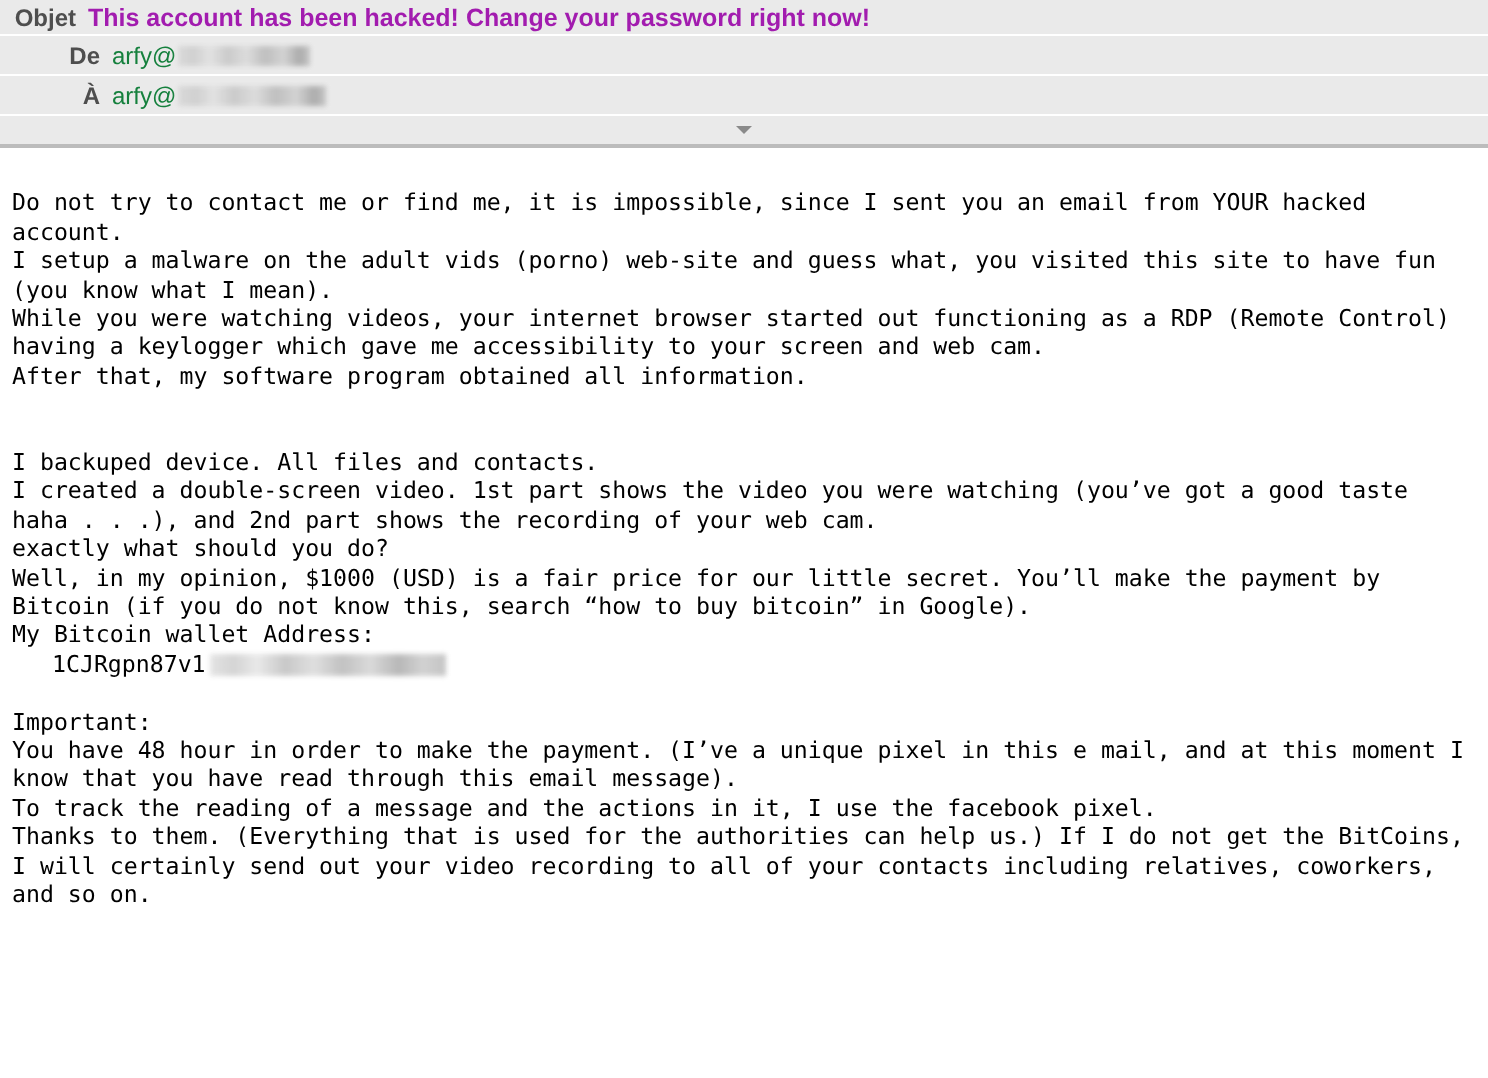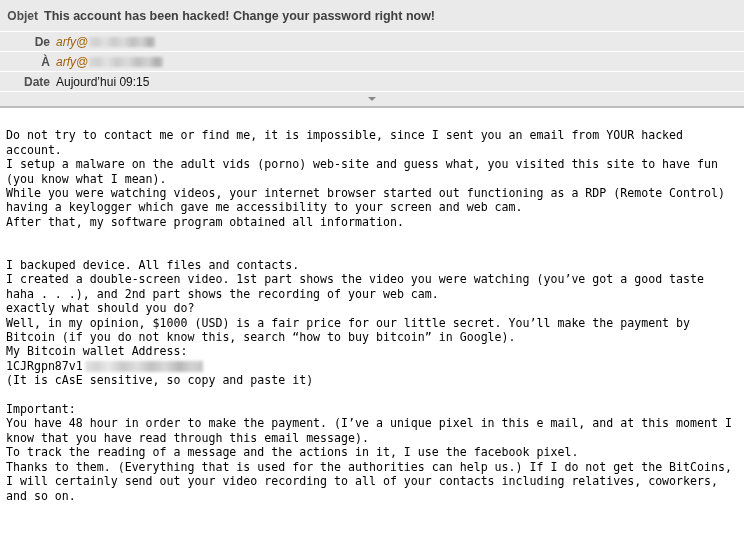--- a/index.html
+++ b/index.html
@@ -21,21 +21,21 @@
   }
   .hdr-row {
     display: flex;
     align-items: center;
     background: #eaeaea;
     border-bottom: 1px solid #ffffff;
     height: 18px;
     box-sizing: border-box;
   }
   .hdr-row.subject-row {
-    height: 32px;
+    height: 18px;
   }
   .hdr-row.tall {
     height: 20px;
     padding-left: 12px;
   }
   .hdr-label {
     width: 44px;
     min-width: 44px;
     text-align: right;
     padding-right: 6px;
@@ -48,26 +48,25 @@
   }
   .hdr-value {
     font-size: 12px;
     color: #111111;
     white-space: nowrap;
     display: flex;
     align-items: center;
   }
   .hdr-value.subject {
     font-weight: bold;
-    color: #404040;
+    color: #a21caf;
     font-size: 12.5px;
   }
   .addr-text {
-    color: #a16207;
-    font-style: italic;
+    color: #15803d;
   }
 
   
   .redact {
     display: inline-block;
     height: 10px;
     margin-left: 1px;
     vertical-align: middle;
     background: linear-gradient(90deg,
         #d9d9d9 0%, #cfcfcf 12%, #e2e2e2 24%, #c9c9c9 38%,
@@ -108,20 +107,21 @@
   .para {
     white-space: pre-wrap;
   }
   .blank-line {
     height: 14.4px;
   }
   .wallet-line {
     display: flex;
     align-items: center;
     line-height: 14.4px;
+    margin-left: 20px;
   }
   .redact.wallet {
     width: 118px;
     height: 11px;
     margin-left: 2px;
     background: linear-gradient(90deg,
         #e3e3e3 0%, #d2d2d2 10%, #e8e8e8 20%, #c6c6c6 32%,
         #dedede 44%, #bfbfbf 56%, #d8d8d8 68%, #b4b4b4 80%,
         #d0d0d0 90%, #c2c2c2 100%);
   }
@@ -145,34 +145,30 @@
   </div>
 
   <div class="hdr-row tall">
     <div class="hdr-label">À</div>
     <div class="hdr-value">
       <span class="addr-text">arfy@</span>
         <span class="redact to"></span>
     </div>
   </div>
 
-  <div class="hdr-row tall">
-    <div class="hdr-label">Date</div>
-    <div class="hdr-value">Aujourd’hui 09:15</div>
-  </div>
 
   <div class="collapse-strip">
     <span class="chev"></span>
   </div>
 
 </div>
 
 <div class="msg-body"><div class="blank-line"></div><div class="para">Do not try to contact me or find me, it is impossible, since I sent you an email from YOUR hacked account.
 I setup a malware on the adult vids (porno) web-site and guess what, you visited this site to have fun (you know what I mean).
 While you were watching videos, your internet browser started out functioning as a RDP (Remote Control) having a keylogger which gave me accessibility to your screen and web cam.
 After that, my software program obtained all information.</div><div class="blank-line"></div><div class="blank-line"></div><div class="para">I backuped device. All files and contacts.
 I created a double-screen video. 1st part shows the video you were watching (you’ve got a good taste haha . . .), and 2nd part shows the recording of your web cam.
 exactly what should you do?
 Well, in my opinion, $1000 (USD) is a fair price for our little secret. You’ll make the payment by Bitcoin (if you do not know this, search “how to buy bitcoin” in Google).
-My Bitcoin wallet Address:</div><div class="wallet-line"><span>1CJRgpn87v1</span><span class="redact wallet"></span></div><div class="para">(It is cAsE sensitive, so copy and paste it)</div><div class="blank-line"></div><div class="para">Important:
+My Bitcoin wallet Address:</div><div class="wallet-line"><span>1CJRgpn87v1</span><span class="redact wallet"></span></div><div class="blank-line"></div><div class="para">Important:
 You have 48 hour in order to make the payment. (I’ve a unique pixel in this e mail, and at this moment I know that you have read through this email message).
 To track the reading of a message and the actions in it, I use the facebook pixel.
 Thanks to them. (Everything that is used for the authorities can help us.) If I do not get the BitCoins, I will certainly send out your video recording to all of your contacts including relatives, coworkers, and so on.</div></div>
 
 </body></html>

